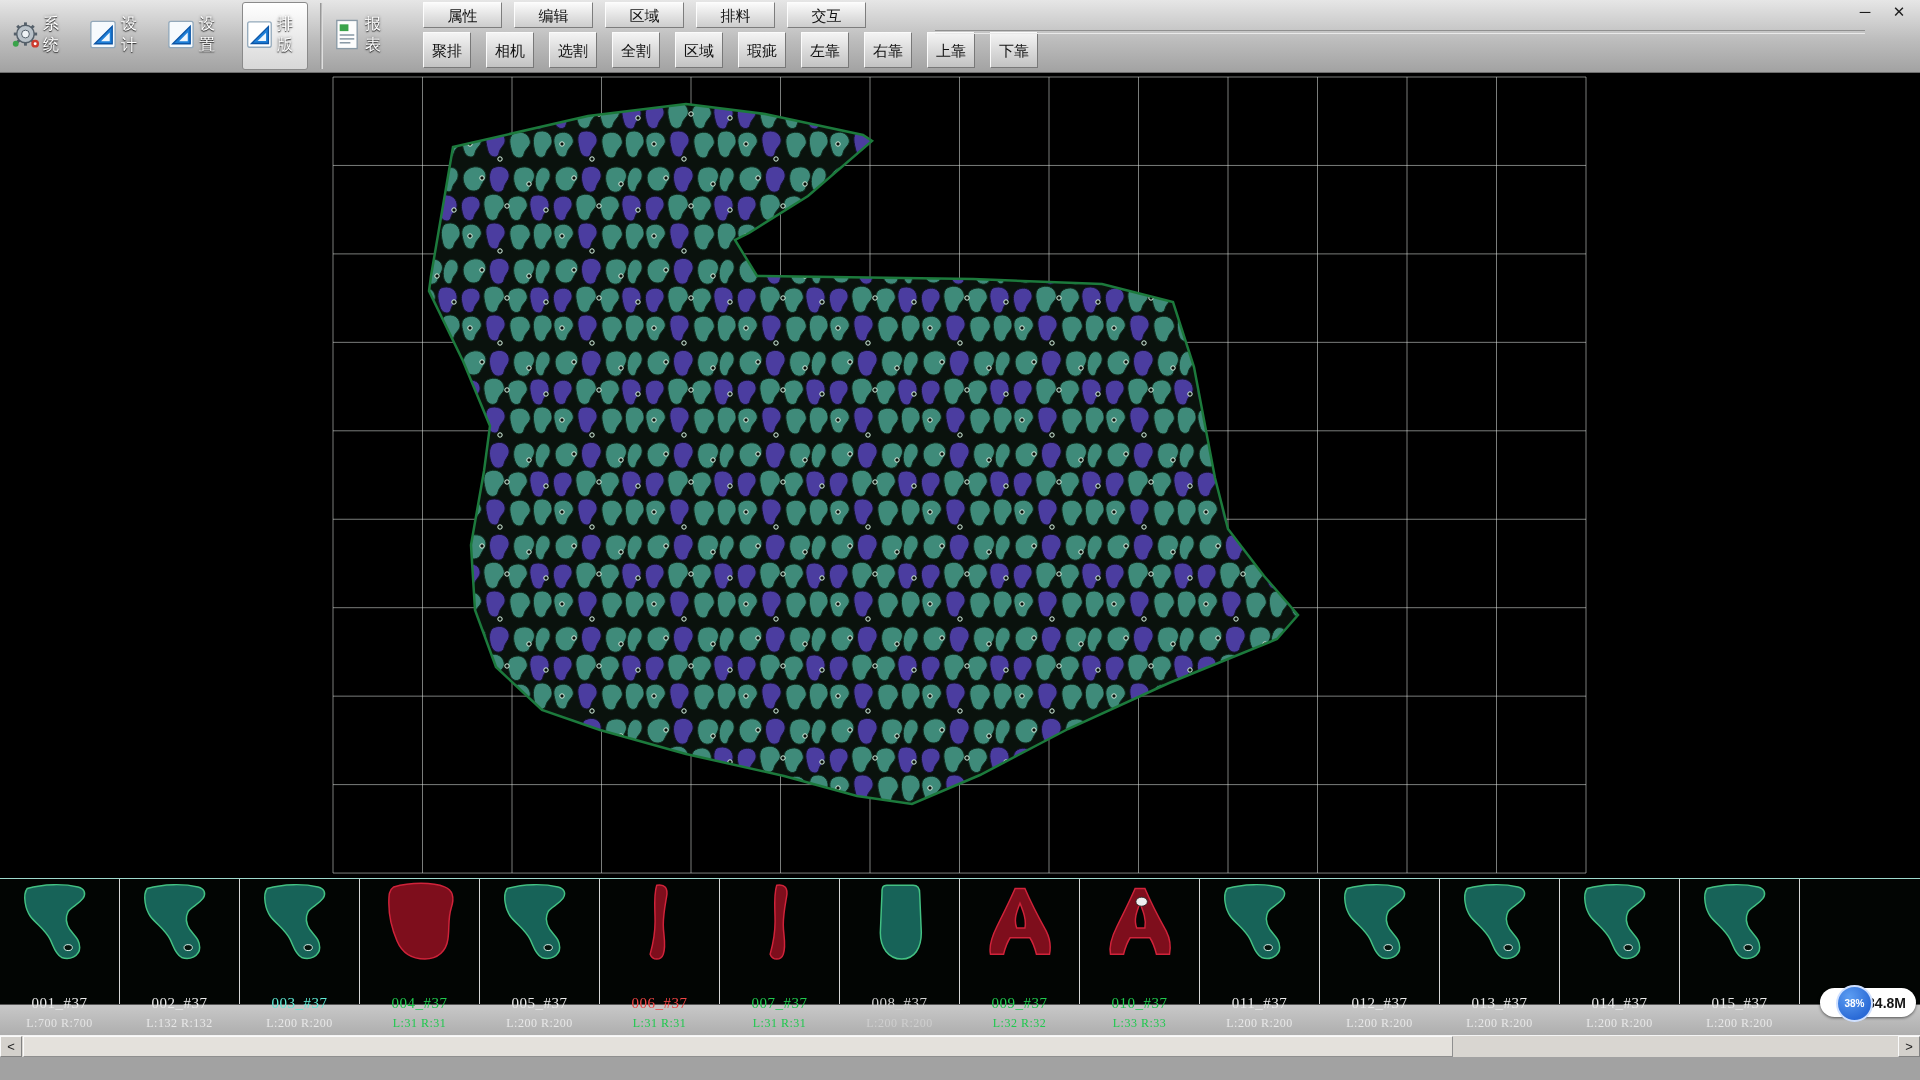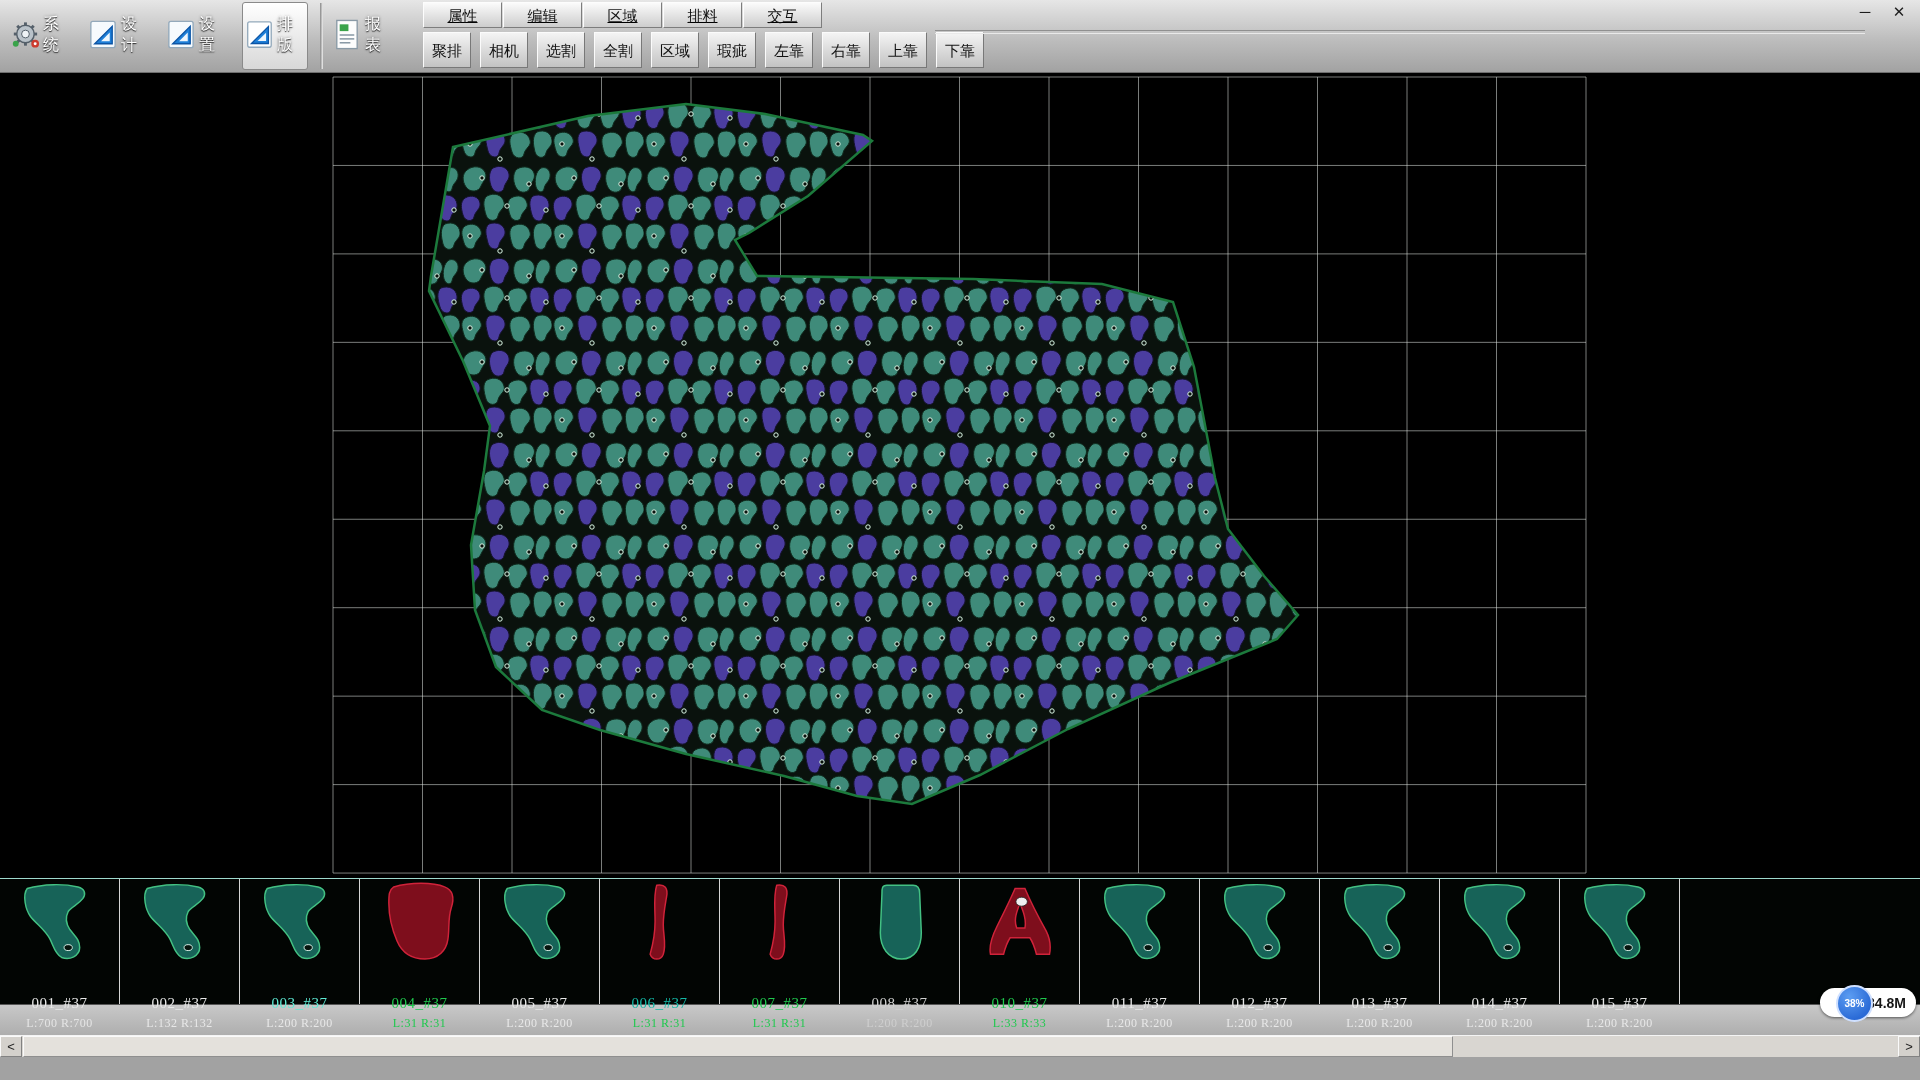--- a/index.html
+++ b/index.html
@@ -13,25 +13,25 @@
   .app-btn{position:absolute;top:2px;width:66px;height:68px;display:flex;
     align-items:center;justify-content:flex-end;
     padding-bottom:2px;box-sizing:border-box;border-radius:3px;}
   .app-btn .app-icon{width:36px;height:36px;margin-bottom:1px;}
   .app-label{font-size:16px;color:#fff;
     text-shadow:0 1px 1px rgba(0,0,0,.75),0 0 3px rgba(0,0,0,.45);}
   .app-btn.active{background:linear-gradient(#ffffff,#d8d8d8);
     border:1px solid #8a8a8a;box-shadow:inset 0 1px 0 #fff;}
   #app-divider{position:absolute;left:320px;top:3px;width:3px;height:66px;
     background:linear-gradient(90deg,#868686,#f1f1f1);}
-  #tabs{position:absolute;left:423px;top:2px;display:flex;gap:1px;text-decoration:underline;}
+  #tabs{position:absolute;left:423px;top:2px;display:flex;gap:12px;}
   .tab{width:79px;height:26px;line-height:26px;text-align:center;font-size:15px;
     color:#111;background:linear-gradient(#fbfbfb,#cdcdcd);
     border:1px solid;border-color:#fdfdfd #7d7d7d #7d7d7d #fdfdfd;box-sizing:border-box;}
-  #tools{position:absolute;left:423px;top:32px;display:flex;gap:9px;}
+  #tools{position:absolute;left:423px;top:32px;display:flex;gap:15px;}
   .tool{width:48px;height:36px;line-height:36px;text-align:center;font-size:15px;
     color:#111;background:linear-gradient(#f4f4f4,#c3c3c3);
     border:1px solid;border-color:#fbfbfb #787878 #787878 #fbfbfb;box-sizing:border-box;}
   #toolbar-groove{position:absolute;left:935px;top:30px;width:930px;height:2px;
     border-top:1px solid #8f8f8f;border-bottom:1px solid #e9e9e9;}
   #wincontrols{position:absolute;right:10px;top:2px;display:flex;gap:12px;}
   #wincontrols span{width:22px;height:20px;line-height:20px;text-align:center;
     font-size:15px;color:#1c1c1c;}
 
   
@@ -267,36 +267,43 @@
           <path d="M10,8 C30,2 55,2 72,6 C80,8 82,14 78,20 C72,28 64,30 60,36 C56,44 58,52 62,58 C68,66 74,70 74,80 C74,90 62,96 52,92 C44,88 42,78 38,70 C32,58 22,52 14,42 C8,34 4,16 10,8 Z" fill="#176358" stroke="#43c183" stroke-width="1.8" fill-rule="evenodd"></path>
           <ellipse cx="60" cy="80" rx="5" ry="3.6" fill="#05120c" stroke="#d8efe6" stroke-width="1.2"></ellipse>
         </svg>
         <div class="piece-name" style="color: rgb(232, 232, 232);">005_#37</div>
         <div class="piece-counts" style="color: rgb(232, 232, 232);">L:200 R:200</div>
       </div>
       <div class="piece-cell">
         <svg viewBox="0 0 100 100" class="piece-svg">
           <path d="M46,4 C56,2 60,8 58,18 C56,30 54,40 54,52 C54,66 58,76 54,88 C51,96 41,96 38,88 C42,74 44,62 44,48 C44,32 42,16 46,4 Z" fill="#7e0e1c" stroke="#d0233a" stroke-width="1.8" fill-rule="evenodd"></path>
         </svg>
-        <div class="piece-name" style="color: #14b8a6;">006_#37</div>
+        <div class="piece-name" style="color: #ef4444;">006_#37</div>
         <div class="piece-counts" style="color: rgb(31, 201, 78);">L:31 R:31</div>
       </div>
       <div class="piece-cell">
         <svg viewBox="0 0 100 100" class="piece-svg">
           <path d="M46,4 C56,2 60,8 58,18 C56,30 54,40 54,52 C54,66 58,76 54,88 C51,96 41,96 38,88 C42,74 44,62 44,48 C44,32 42,16 46,4 Z" fill="#7e0e1c" stroke="#d0233a" stroke-width="1.8" fill-rule="evenodd"></path>
         </svg>
         <div class="piece-name" style="color: rgb(31, 201, 78);">007_#37</div>
         <div class="piece-counts" style="color: rgb(31, 201, 78);">L:31 R:31</div>
       </div>
       <div class="piece-cell">
         <svg viewBox="0 0 100 100" class="piece-svg">
           <path d="M34,4 L66,4 C72,4 74,8 74,14 L76,62 C76,80 68,94 52,94 C36,94 26,80 26,62 L28,14 C28,8 28,4 34,4 Z" fill="#176358" stroke="#43c183" stroke-width="1.8" fill-rule="evenodd"></path>
         </svg>
         <div class="piece-name" style="color: rgb(207, 207, 207);">008_#37</div>
         <div class="piece-counts" style="color: rgb(207, 207, 207);">L:200 R:200</div>
+      </div>
+      <div class="piece-cell">
+        <svg viewBox="0 0 100 100" class="piece-svg">
+          <path d="M44,8 L56,8 C62,22 72,42 82,60 C86,68 88,78 86,88 L70,88 C68,80 66,74 62,68 L38,68 C34,74 32,80 30,88 L14,88 C12,78 16,66 22,54 C30,38 38,22 44,8 Z M50,26 C46,36 42,46 46,56 L56,56 C58,46 54,36 50,26 Z" fill="#7e0e1c" stroke="#d0233a" stroke-width="1.8" fill-rule="evenodd"></path>
+        </svg>
+        <div class="piece-name" style="color: rgb(31, 201, 78);">009_#37</div>
+        <div class="piece-counts" style="color: rgb(31, 201, 78);">L:32 R:32</div>
       </div>
       <div class="piece-cell">
         <svg viewBox="0 0 100 100" class="piece-svg">
           <path d="M44,8 L56,8 C62,22 72,42 82,60 C86,68 88,78 86,88 L70,88 C68,80 66,74 62,68 L38,68 C34,74 32,80 30,88 L14,88 C12,78 16,66 22,54 C30,38 38,22 44,8 Z M50,26 C46,36 42,46 46,56 L56,56 C58,46 54,36 50,26 Z" fill="#7e0e1c" stroke="#d0233a" stroke-width="1.8" fill-rule="evenodd"></path>
           <ellipse cx="52" cy="24" rx="7" ry="5.5" fill="#efefef" stroke="#222"></ellipse>
         </svg>
         <div class="piece-name" style="color: rgb(31, 201, 78);">010_#37</div>
         <div class="piece-counts" style="color: rgb(31, 201, 78);">L:33 R:33</div>
       </div>
       <div class="piece-cell">

